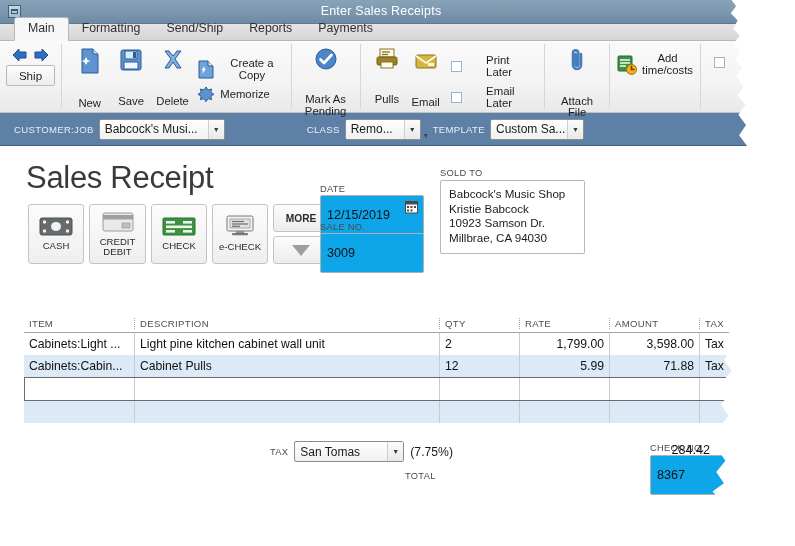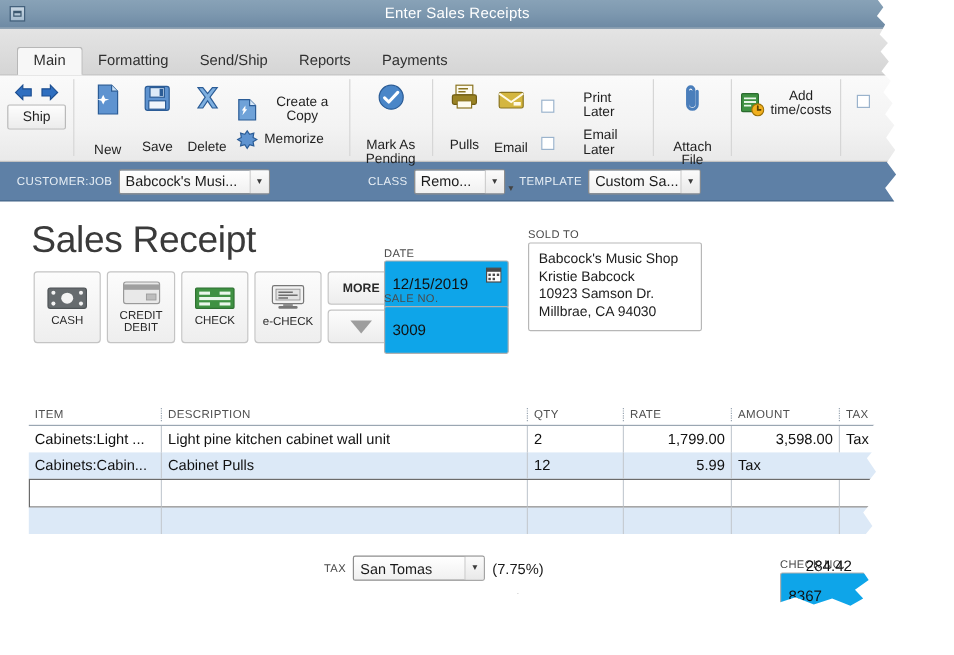--- a/index.html
+++ b/index.html
@@ -95,21 +95,21 @@
     background: linear-gradient(to bottom,#c9d7e3,#a6bccf);
     display: flex; align-items: center; justify-content: center;
   }
   .sysbox i {
     display: block; width: 7px; height: 5px;
     border: 1px solid #3c5870; border-top-width: 2px;
   }
 
   
   .tabstrip {
-    height: 39px;
+    height: 17px;
     background: linear-gradient(to bottom,#e4e4e4,#d5d5d5);
     border-bottom: 1px solid #b7b7b7;
     display: flex;
     align-items: flex-end;
     padding-left: 14px;
     position: relative;
     text-align: center;
   }
   .tab {
     font-size: 12.3px;
@@ -615,20 +615,21 @@
           <div class="c num" style="width:90px">1,799.00</div>
           <div class="c num" style="width:90px">3,598.00</div>
           <div class="c" style="width:57px">Tax</div>
         </div>
 
         <div class="trow alt">
           <div class="c" style="width:110px">Cabinets:Cabin...</div>
           <div class="c" style="width:305px">Cabinet Pulls</div>
           <div class="c" style="width:80px">12</div>
           <div class="c num" style="width:90px">5.99</div>
+          <div class="c num" style="width:90px">71.88</div>
           <div class="c" style="width:57px">Tax</div>
         </div>
 
         <div class="trow sel">
           <div class="c" style="width:109px"></div>
           <div class="c" style="width:305px"></div>
           <div class="c" style="width:80px"></div>
           <div class="c num" style="width:90px"></div>
           <div class="c num" style="width:90px"></div>
           <div class="c" style="width:56px"></div>

